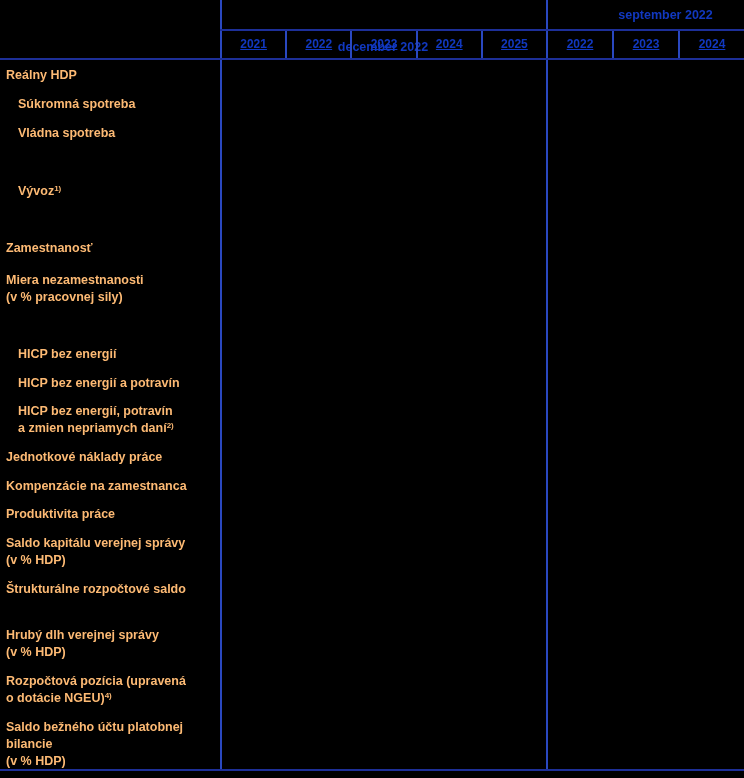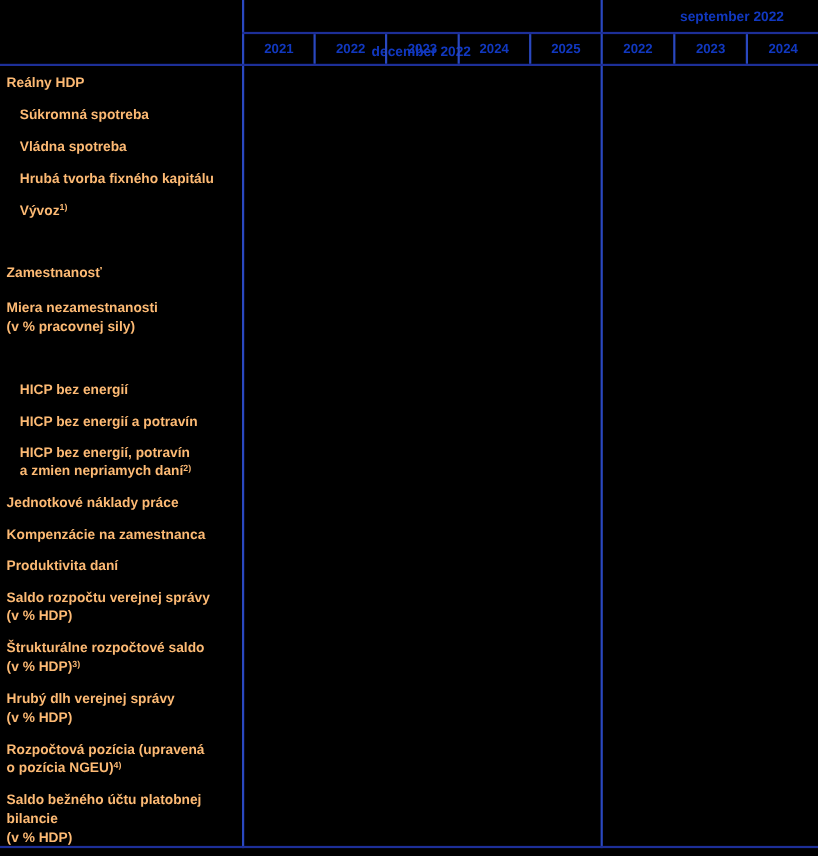--- a/index.html
+++ b/index.html
@@ -55,20 +55,21 @@
   }
   .year-row.dec { left: 222px; width: 324px; }
   .year-row.sep { left: 548px; width: 196px; }
   .year-cell {
     flex: 1;
     text-align: center;
     line-height: 27px;
     font-size: 12px;
     font-weight: bold;
     color: #1138c0;
+    text-decoration: underline;
   }
   .year-cell + .year-cell { border-left: 2px solid #2a48c0; }
   
   .row {
     position: absolute;
     left: 0;
     width: 214px;
     padding-left: 6px;
     font-size: 12.5px;
     font-weight: bold;
@@ -120,23 +121,20 @@
 
   <div class="row" style="top:67px">
     <div><span>Reálny HDP</span></div>
   </div>
   <div class="row ind" style="top:96px">
     <div><span>Súkromná spotreba</span></div>
   </div>
   <div class="row ind" style="top:125px">
     <div><span>Vládna spotreba</span></div>
   </div>
-  <div class="row ind" style="top:154px">
-    <div><span>Hrubá tvorba fixného kapitálu</span></div>
-  </div>
   <div class="row ind" style="top:183px">
     <div><span>Vývoz</span><sup>1)</sup></div>
   </div>
   <div class="row" style="top:272px">
     <div><span>Miera nezamestnanosti</span></div>
     <div><span>(v % pracovnej sily)</span></div>
   </div>
   <div class="row" style="top:240px">
     <div><span>Zamestnanosť</span></div>
   </div>
@@ -150,37 +148,36 @@
     <div><span>HICP bez energií, potravín</span></div>
     <div><span>a zmien nepriamych daní</span><sup>2)</sup></div>
   </div>
   <div class="row" style="top:478px">
     <div><span>Kompenzácie na zamestnanca</span></div>
   </div>
   <div class="row" style="top:449px">
     <div><span>Jednotkové náklady práce</span></div>
   </div>
   <div class="row" style="top:506px">
-    <div><span>Produktivita daní</span></div>
+    <div><span>Produktivita práce</span></div>
   </div>
   <div class="row" style="top:535px">
-    <div><span>Saldo rozpočtu verejnej správy</span></div>
+    <div><span>Saldo kapitálu verejnej správy</span></div>
     <div><span>(v % HDP)</span></div>
   </div>
   <div class="row" style="top:581px">
     <div><span>Štrukturálne rozpočtové saldo</span></div>
-    <div><span>(v % HDP)</span><sup>3)</sup></div>
   </div>
   <div class="row" style="top:627px">
     <div><span>Hrubý dlh verejnej správy</span></div>
     <div><span>(v % HDP)</span></div>
   </div>
   <div class="row" style="top:673px">
     <div><span>Rozpočtová pozícia (upravená</span></div>
-    <div><span>o pozícia NGEU)</span><sup>4)</sup></div>
+    <div><span>o dotácie NGEU)</span><sup>4)</sup></div>
   </div>
   <div class="row" style="top:719px">
     <div><span>Saldo bežného účtu platobnej</span></div>
     <div><span>bilancie</span></div>
     <div><span>(v % HDP)</span></div>
   </div>
 
 </div>
 
 </body></html>

